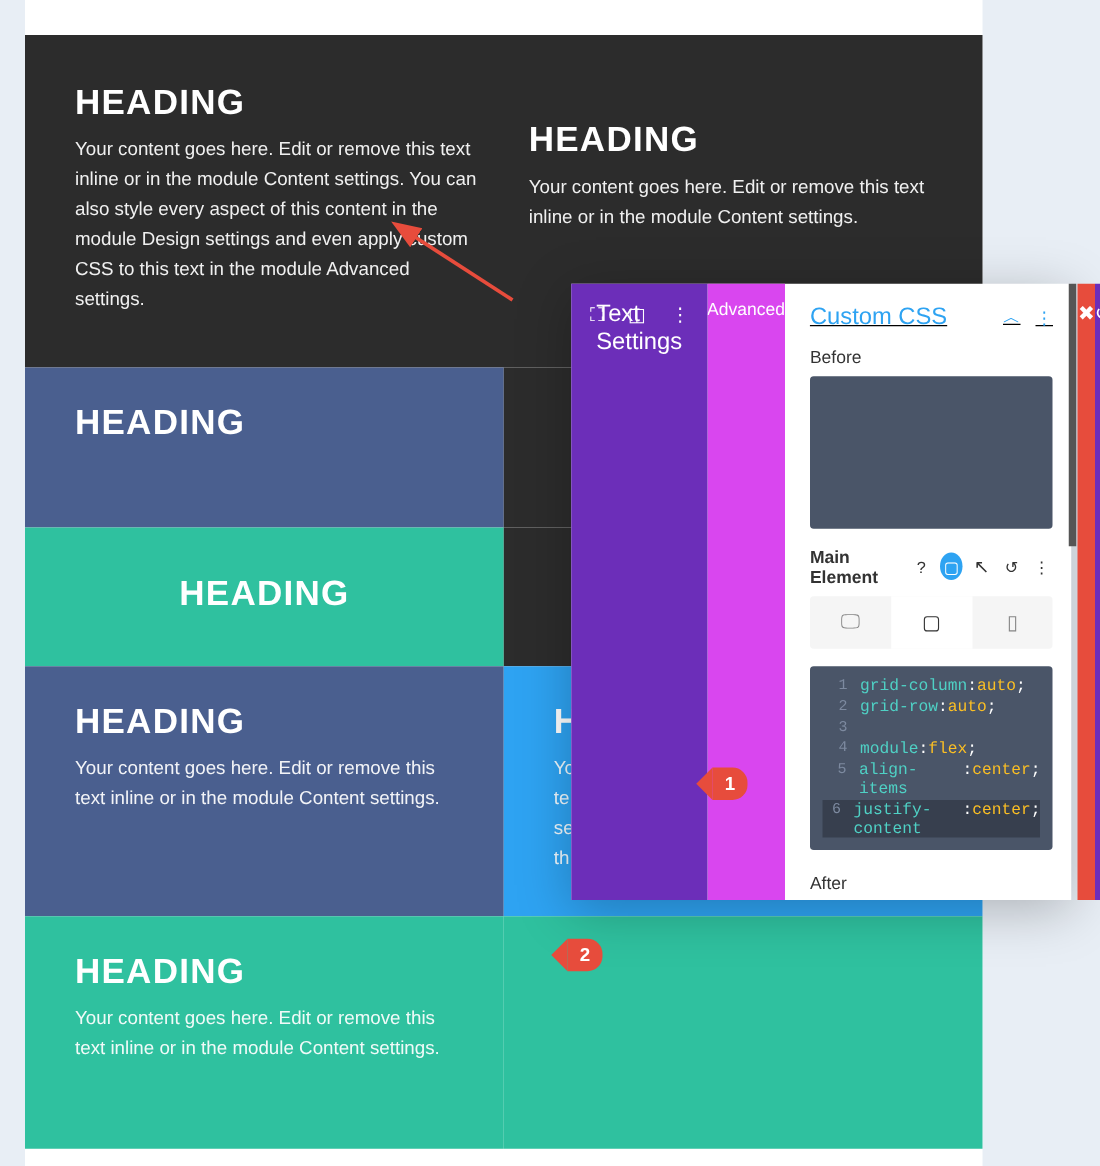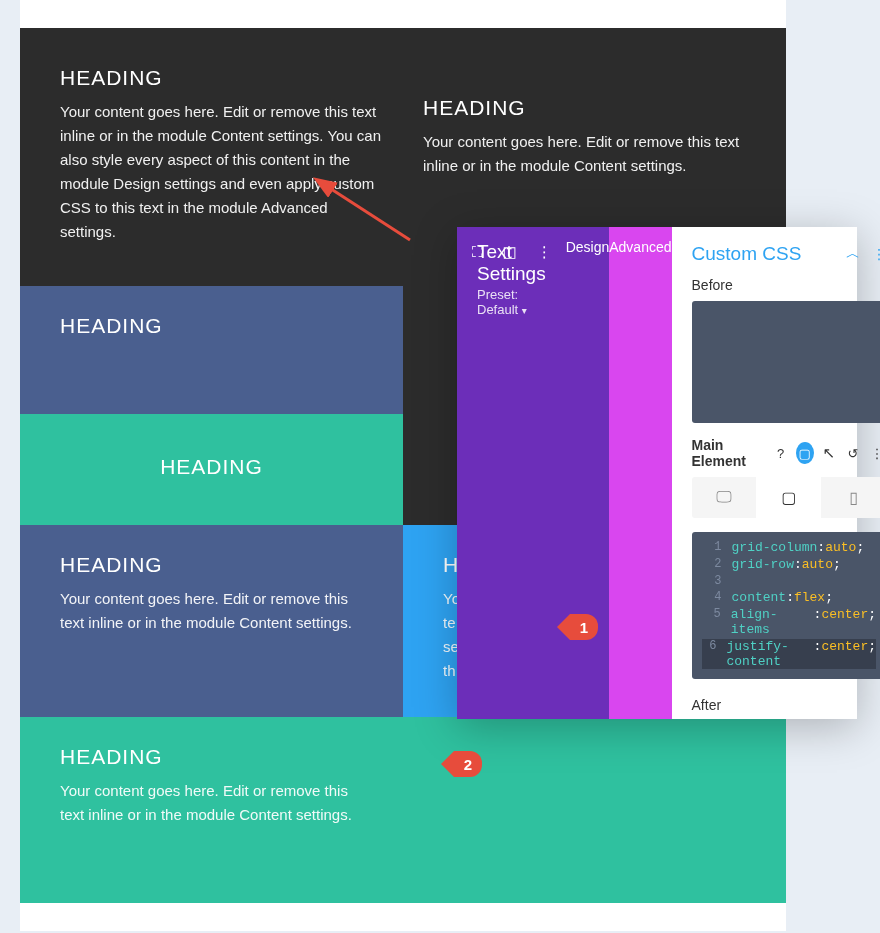--- a/index.html
+++ b/index.html
@@ -1,40 +1,40 @@
 <!DOCTYPE html>
 <html><head>
   <meta charset="utf-8">
   <style>
     * { margin: 0; padding: 0; box-sizing: border-box; }
     body { font-family: -apple-system, BlinkMacSystemFont, "Segoe UI", sans-serif; background: #e8eef5; width: 880px; height: 933px; position: relative; overflow: hidden; }
     .canvas { position: absolute; left: 20px; top: 0; width: 766px; background: #fff; }
     .grid { display: grid; grid-template-columns: 1fr 1fr; }
     .block { padding: 28px 40px 34px; color: #fff; }
-    .block h2 { font-size: 21px; font-weight: 400; letter-spacing: 1px; margin-bottom: 10px; }
+    .block h2 { font-size: 28px; font-weight: 700; letter-spacing: 1px; margin-bottom: 10px; }
     .block p { font-size: 15px; line-height: 1.6; opacity: 0.93; }
     .b-dark { background: #2c2c2c; }
     .b-dark.span2 { grid-column: 1 / -1; padding: 38px 40px 42px; display: grid; grid-template-columns: 1fr 1fr; gap: 40px; }
     .b-blue { background: #4a5f8f; }
     .b-teal { background: #2fc19f; }
     .b-bright { background: #2ea3f2; }
     .center { text-align: center; display: flex; align-items: center; justify-content: center; }
     .panel { position: absolute; right: 23px; top: 227px; width: 400px; background: #fff; box-shadow: 0 8px 40px rgba(0,0,0,0.25); display: flex; flex-direction: row; }
     .p-head { background: #6c2eb9; color: #fff; padding: 14px 20px 12px; position: relative; }
     .p-title { font-size: 19px; font-weight: 500; }
     .p-preset { font-size: 13px; opacity: 0.85; margin-top: 2px; }
     .p-arrow { font-size: 10px; }
     .p-head-icons { position: absolute; right: 14px; top: 16px; display: flex; gap: 20px; align-items: center; }
     .p-head-icons span { font-size: 15px; cursor: pointer; }
     .p-tabs { background: #6c2eb9; display: flex; }
     .p-tab { flex: 1; text-align: center; padding: 12px 0; color: #fff; font-size: 14px; cursor: pointer; }
     .p-tab.active { background: #d946ef; }
     .p-body { padding: 16px 20px 6px; flex: 1; position: relative; }
     .p-scroll { position: absolute; right: 1px; top: 0; width: 6px; height: 210px; background: #555; }
-    .acc-head { display: flex; justify-content: space-between; align-items: center; margin-bottom: 12px; }
+    .acc-head { display: flex; justify-content: space-between; align-items: center; margin-bottom: 12px; text-decoration: underline; }
     .acc-title { color: #2ea3f2; font-size: 19px; font-weight: 400; }
     .acc-icons { display: flex; gap: 12px; align-items: center; }
     .acc-icons span { color: #2ea3f2; font-size: 14px; cursor: pointer; }
     .field-label { font-size: 14px; color: #333; margin: 10px 0 8px; display: flex; align-items: center; gap: 8px; }
     .code-box { background: #4a5568; border-radius: 3px; min-height: 122px; }
     .label-row { display: flex; align-items: center; gap: 6px; margin: 14px 0 8px; }
     .label-row strong { font-size: 14px; font-weight: 600; color: #333; }
     .mini-icon { width: 22px; height: 22px; display: inline-flex; align-items: center; justify-content: center; font-size: 13px; border-radius: 50%; cursor: pointer; color: #333; }
     .mini-icon.active-blue { background: #2ea3f2; color: #fff; }
     .device-tabs { display: flex; background: #f5f5f5; border-radius: 3px; margin-bottom: 14px; position: relative; }
@@ -109,31 +109,27 @@
       <marker id="ah" markerWidth="10" markerHeight="10" refX="2" refY="3" orient="auto">
         <path d="M0,0 L0,6 L8,3 z" fill="#e74c3c"></path>
       </marker>
     </defs>
   <line x1="110" y1="65" x2="28" y2="12" stroke="#e74c3c" stroke-width="3" marker-end="url(#ah)"></line>
 </svg>
 
 <div class="panel">
   <div class="p-head">
     <div class="p-title">Text Settings</div>
-    <div class="p-preset">
-      <span>Preset: Default</span> <span class="p-arrow">▾</span>
-    </div>
     <div class="p-head-icons">
       <span>⛶</span>
       <span>◫</span>
       <span>⋮</span>
     </div>
   </div>
   <div class="p-tabs">
-    <div class="p-tab">Design</div>
     <div class="p-tab active">Advanced</div>
   </div>
   <div class="p-body">
     <div class="p-scroll"></div>
     <div class="acc-head">
       <div class="acc-title">Custom CSS</div>
       <div class="acc-icons">
         <span>︿</span>
         <span>⋮</span>
       </div>
@@ -166,21 +162,21 @@
           <span class="cc">grid-row</span>
           <span class="cw">: </span>
           <span class="cv">auto</span>
           <span class="cw">;</span>
         </div>
       <div class="code-line">
           <span class="ln">3</span>
         </div>
       <div class="code-line">
           <span class="ln">4</span>
-          <span class="cc">content</span>
+          <span class="cc">module</span>
           <span class="cw">:</span>
           <span class="cv">flex</span>
           <span class="cw">;</span>
         </div>
       <div class="code-line">
           <span class="ln">5</span>
           <span class="cc">align-items</span>
           <span class="cw">:</span>
           <span class="cv">center</span>
           <span class="cw">;</span>

